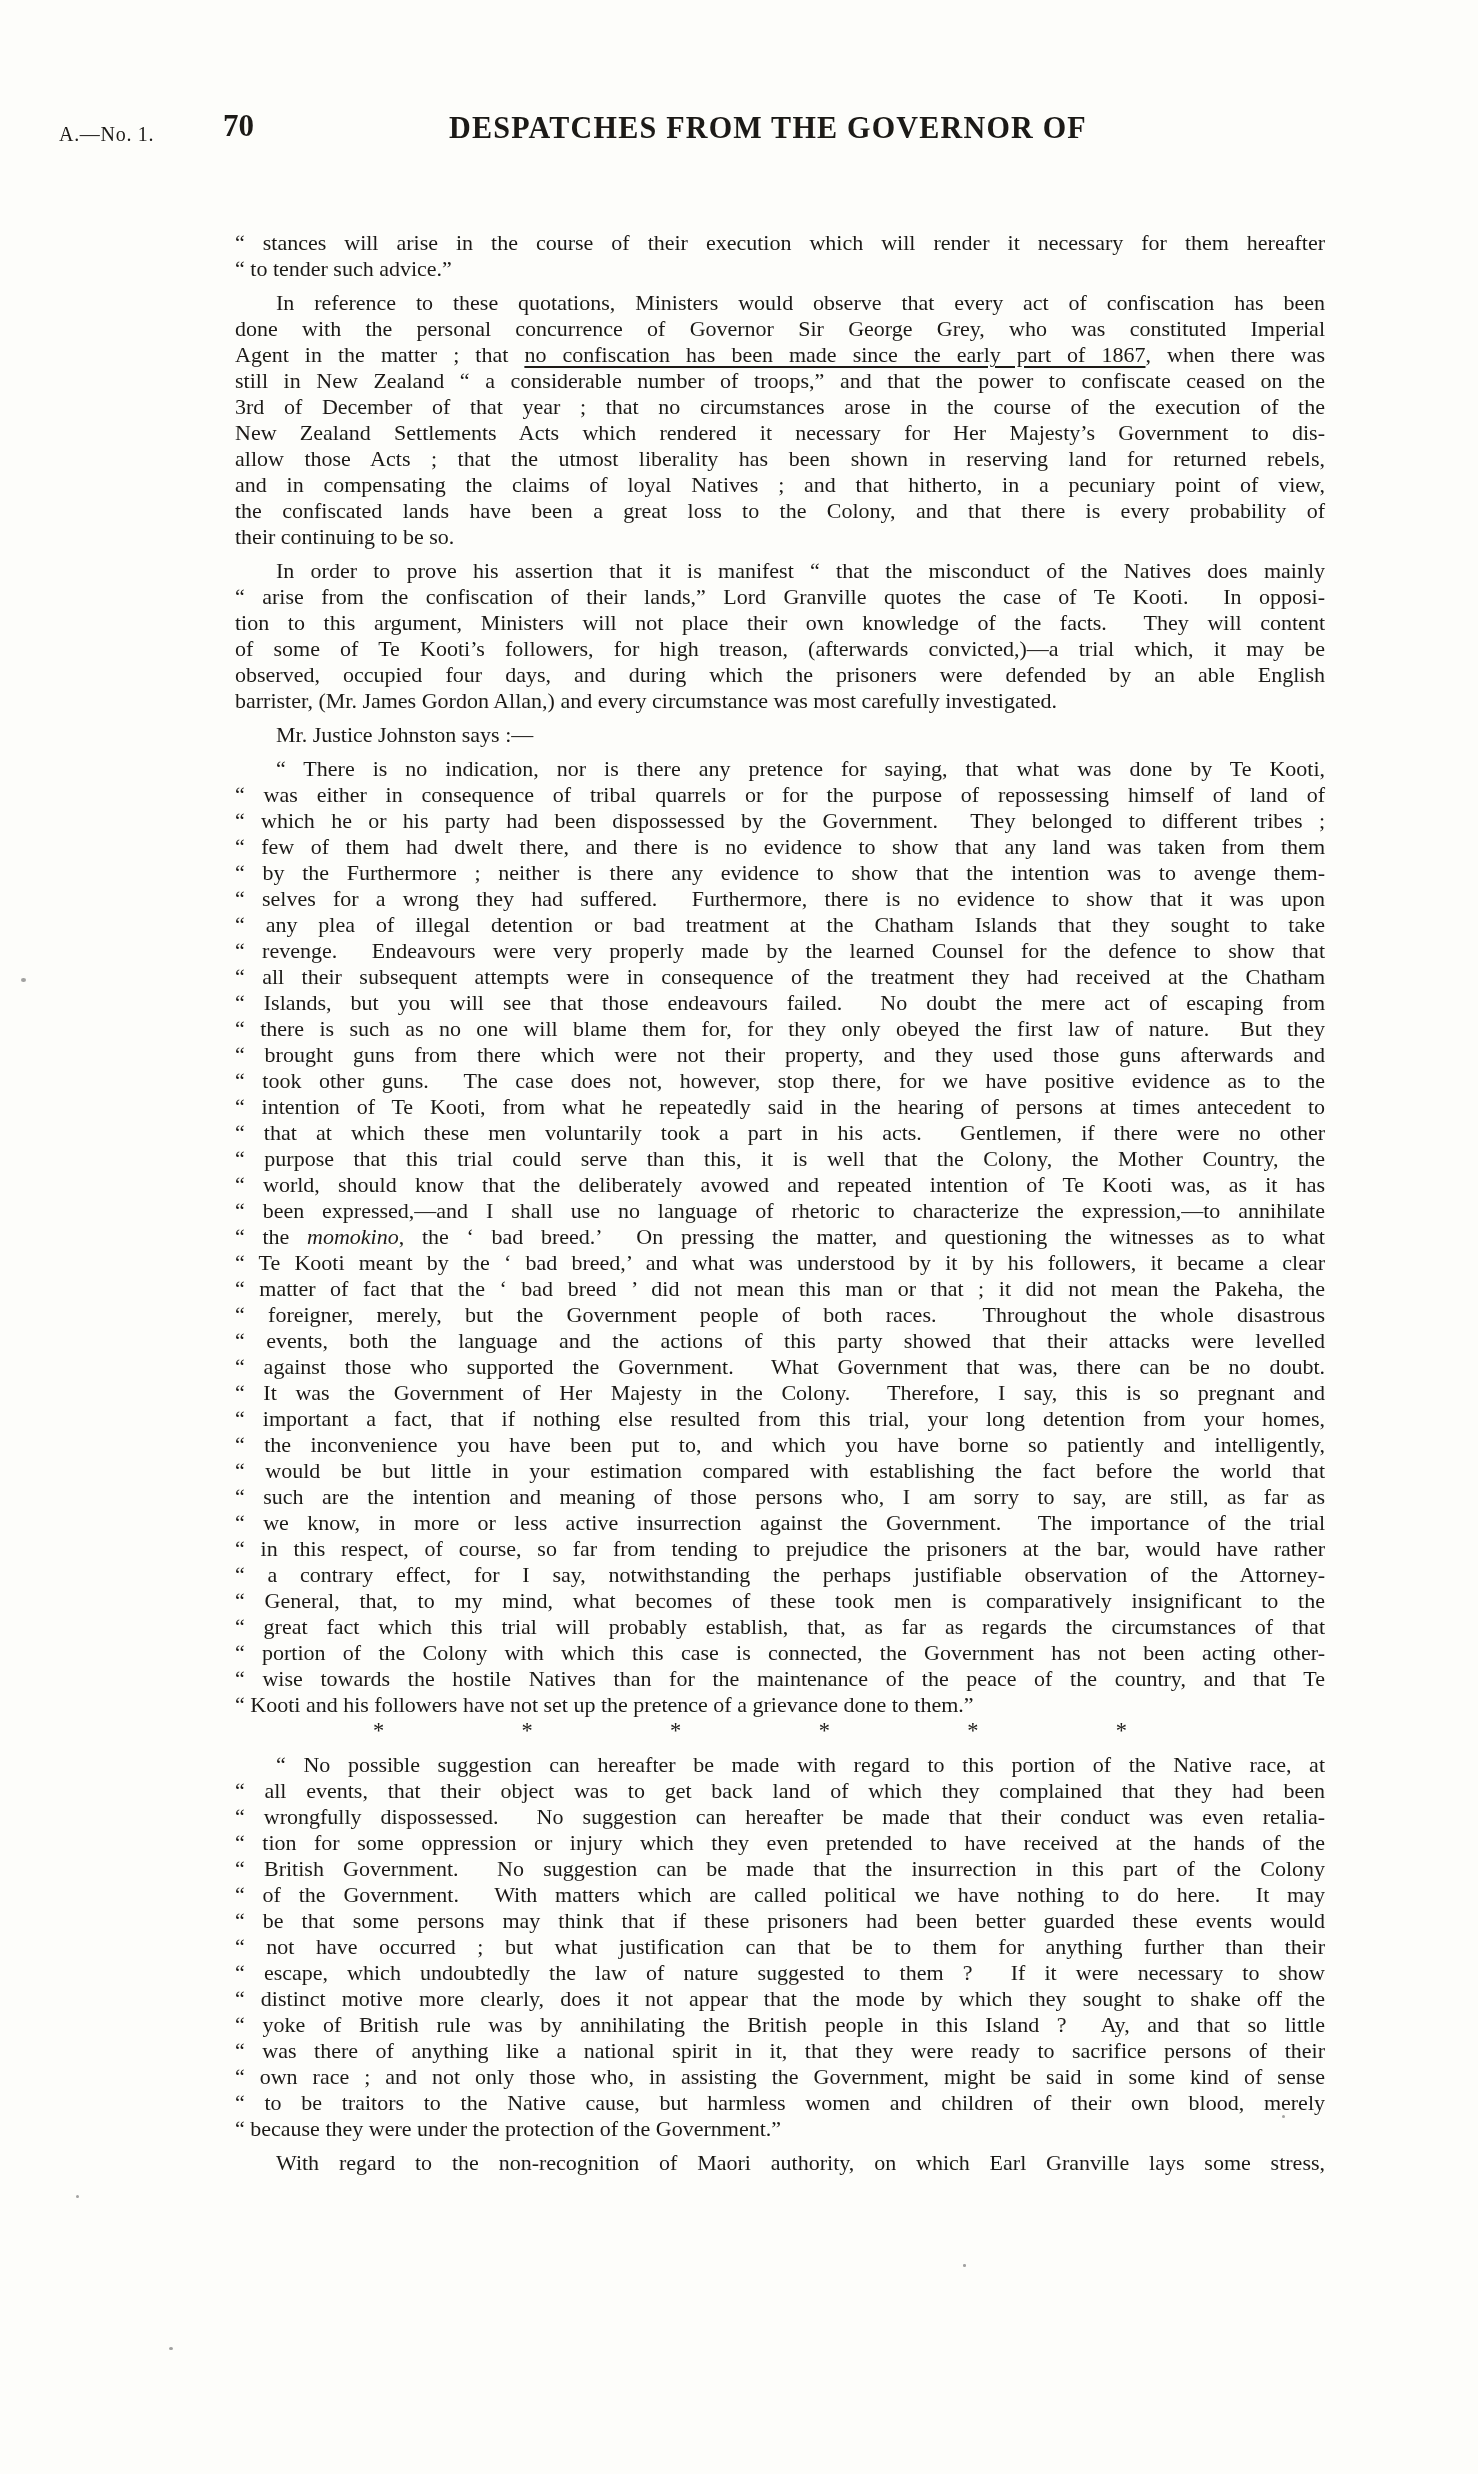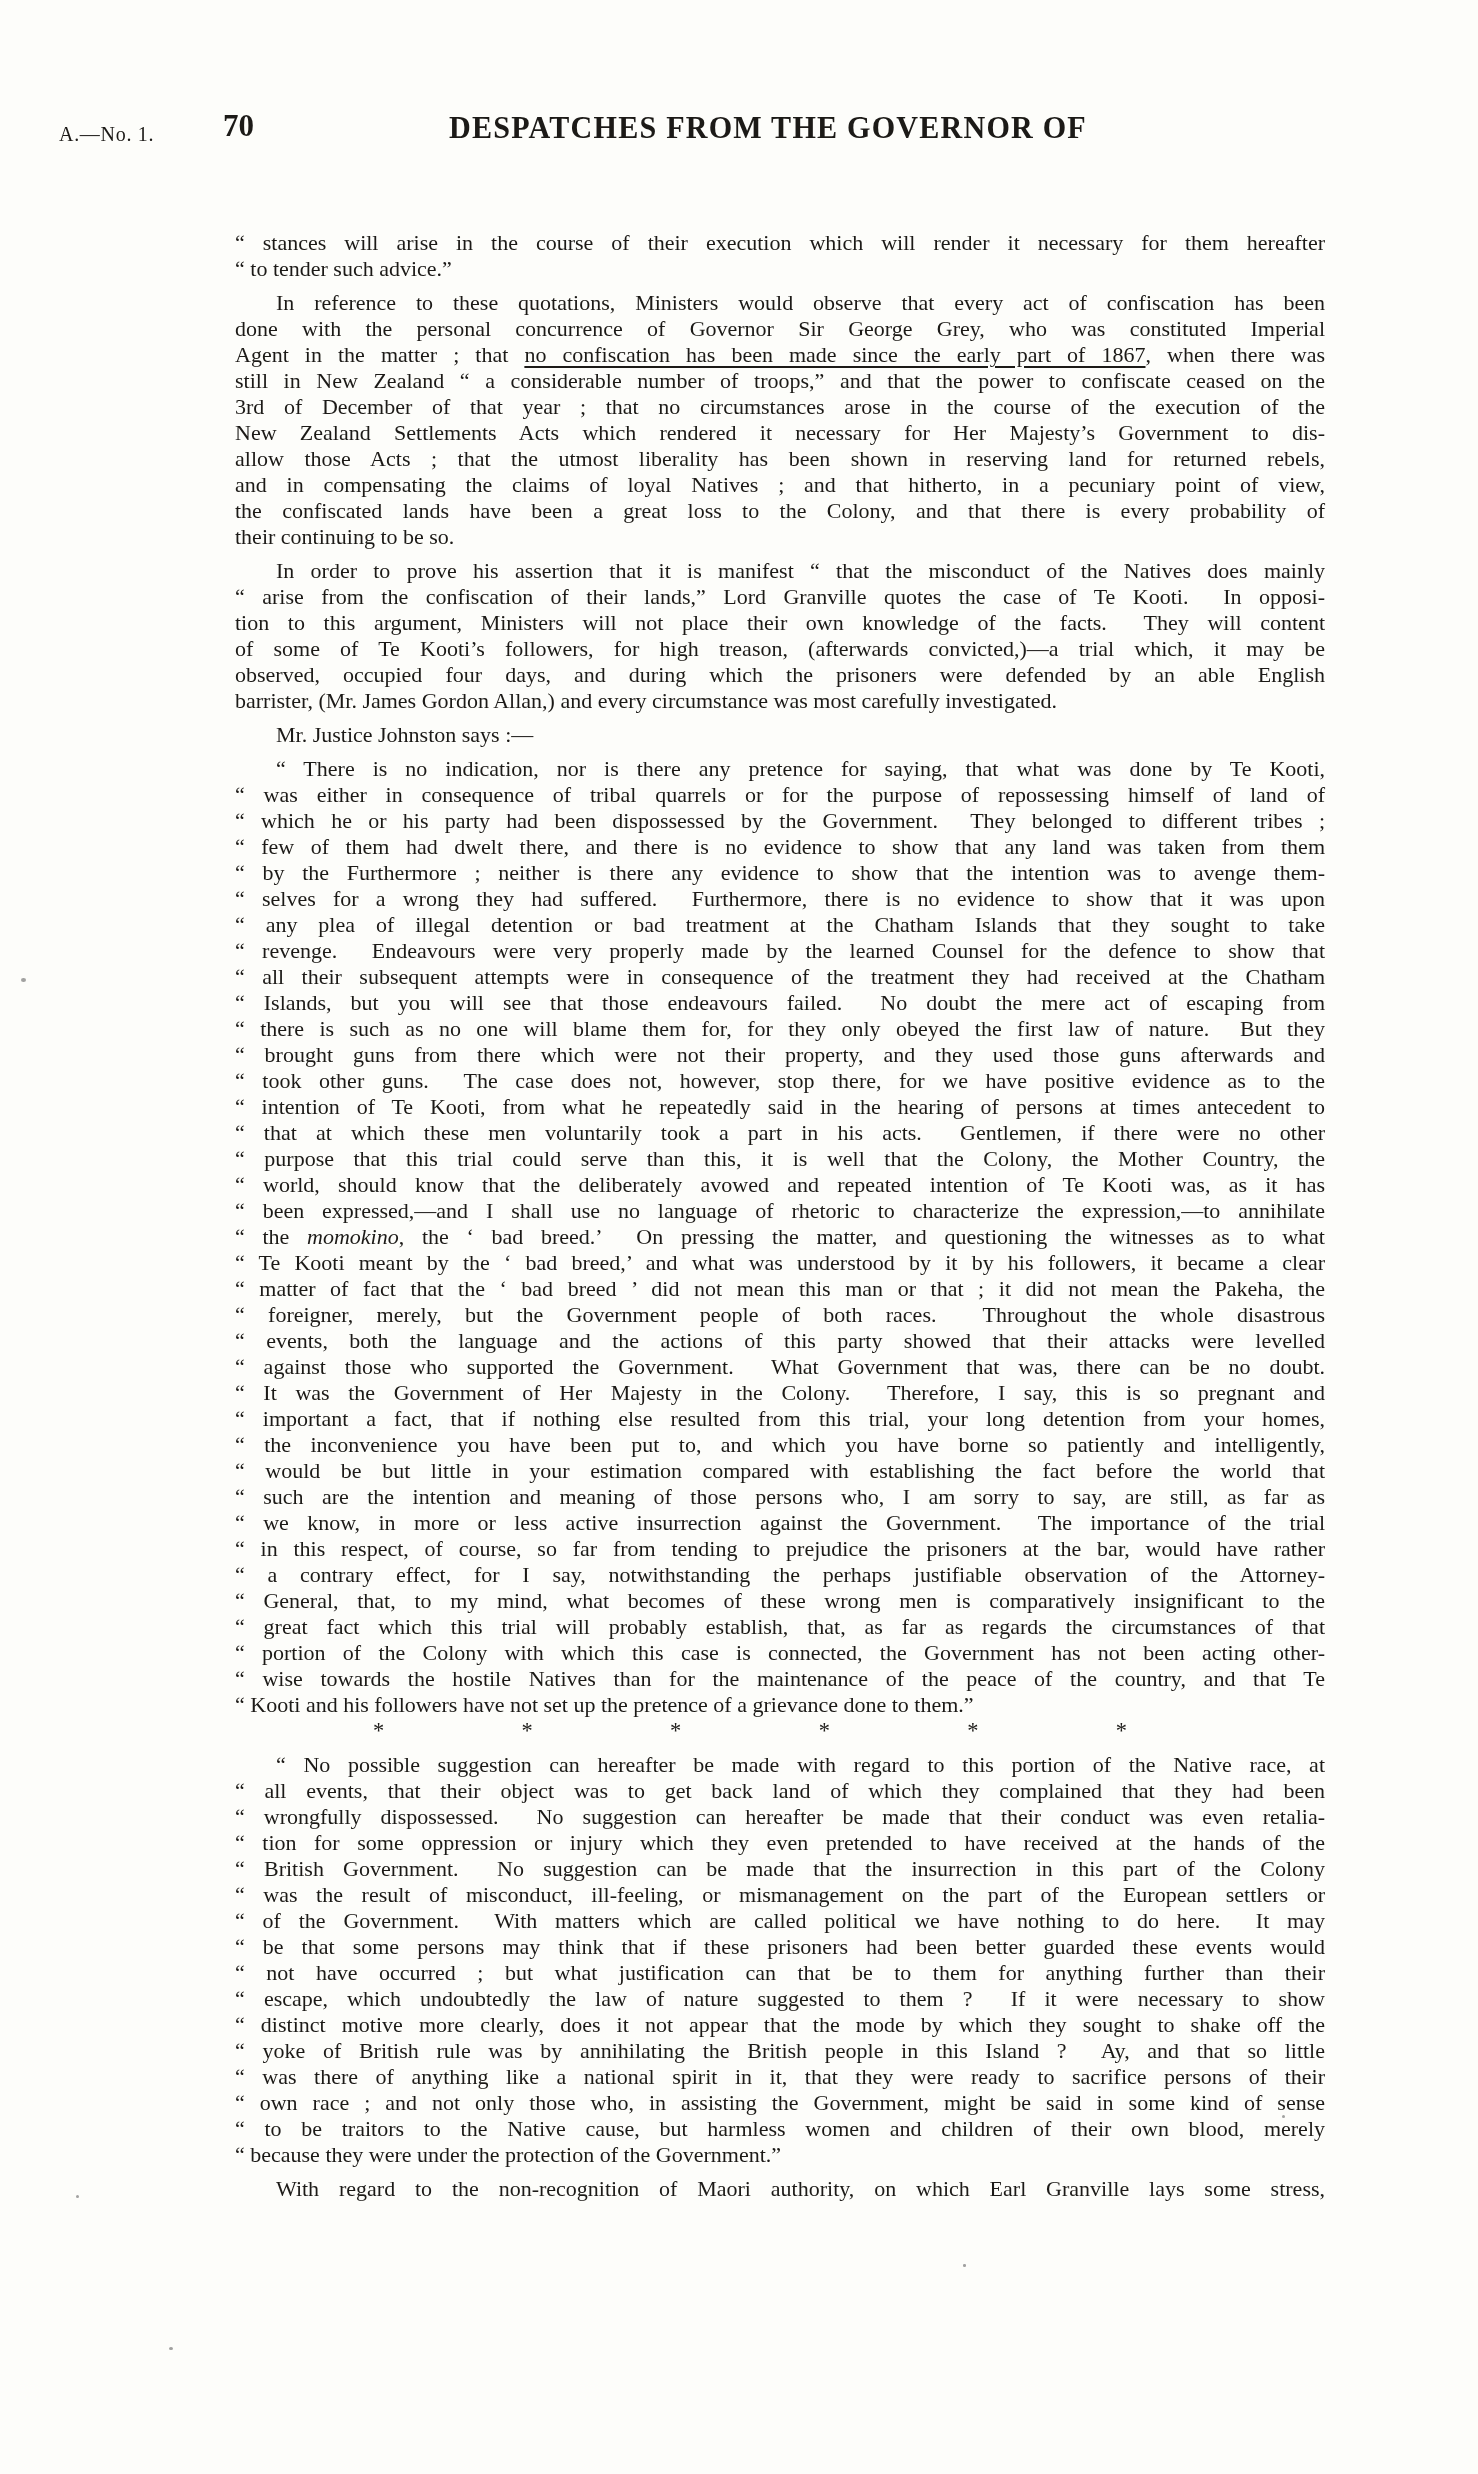--- a/index.html
+++ b/index.html
@@ -108,41 +108,40 @@
         <div class="line">“ events, both the language and the actions of this party showed that their attacks were levelled</div>
         <div class="line">“ against those who supported the Government.  What Government that was, there can be no doubt.</div>
         <div class="line">“ It was the Government of Her Majesty in the Colony.  Therefore, I say, this is so pregnant and</div>
         <div class="line">“ important a fact, that if nothing else resulted from this trial, your long detention from your homes,</div>
         <div class="line">“ the inconvenience you have been put to, and which you have borne so patiently and intelligently,</div>
         <div class="line">“ would be but little in your estimation compared with establishing the fact before the world that</div>
         <div class="line">“ such are the intention and meaning of those persons who, I am sorry to say, are still, as far as</div>
         <div class="line">“ we know, in more or less active insurrection against the Government.  The importance of the trial</div>
         <div class="line">“ in this respect, of course, so far from tending to prejudice the prisoners at the bar, would have rather</div>
         <div class="line">“ a contrary effect, for I say, notwithstanding the perhaps justifiable observation of the Attorney-</div>
-        <div class="line">“ General, that, to my mind, what becomes of these wrong men is comparatively insignificant to the</div>
+        <div class="line">“ General, that, to my mind, what becomes of these took men is comparatively insignificant to the</div>
         <div class="line">“ great fact which this trial will probably establish, that, as far as regards the circumstances of that</div>
         <div class="line">“ portion of the Colony with which this case is connected, the Government has not been acting other-</div>
         <div class="line">“ wise towards the hostile Natives than for the maintenance of the peace of the country, and that Te</div>
         <div class="line short">“ Kooti and his followers have not set up the pretence of a grievance done to them.”</div>
       </div>
       <div class="stars">
         <span class="star">*</span>
         <span class="star">*</span>
         <span class="star">*</span>
         <span class="star">*</span>
         <span class="star">*</span>
         <span class="star">*</span>
       </div>
       <div class="block">
         <div class="line indent">“ No possible suggestion can hereafter be made with regard to this portion of the Native race, at</div>
         <div class="line">“ all events, that their object was to get back land of which they complained that they had been</div>
         <div class="line">“ wrongfully dispossessed.  No suggestion can hereafter be made that their conduct was even retalia-</div>
         <div class="line">“ tion for some oppression or injury which they even pretended to have received at the hands of the</div>
         <div class="line">“ British Government.  No suggestion can be made that the insurrection in this part of the Colony</div>
-        <div class="line">“ was the result of misconduct, ill-feeling, or mismanagement on the part of the European settlers or</div>
         <div class="line">“ of the Government.  With matters which are called political we have nothing to do here.  It may</div>
         <div class="line">“ be that some persons may think that if these prisoners had been better guarded these events would</div>
         <div class="line">“ not have occurred ; but what justification can that be to them for anything further than their</div>
         <div class="line">“ escape, which undoubtedly the law of nature suggested to them ?  If it were necessary to show</div>
         <div class="line">“ distinct motive more clearly, does it not appear that the mode by which they sought to shake off the</div>
         <div class="line">“ yoke of British rule was by annihilating the British people in this Island ?  Ay, and that so little</div>
         <div class="line">“ was there of anything like a national spirit in it, that they were ready to sacrifice persons of their</div>
         <div class="line">“ own race ; and not only those who, in assisting the Government, might be said in some kind of sense</div>
         <div class="line">“ to be traitors to the Native cause, but harmless women and children of their own blood, merely</div>
         <div class="line short">“ because they were under the protection of the Government.”</div>

